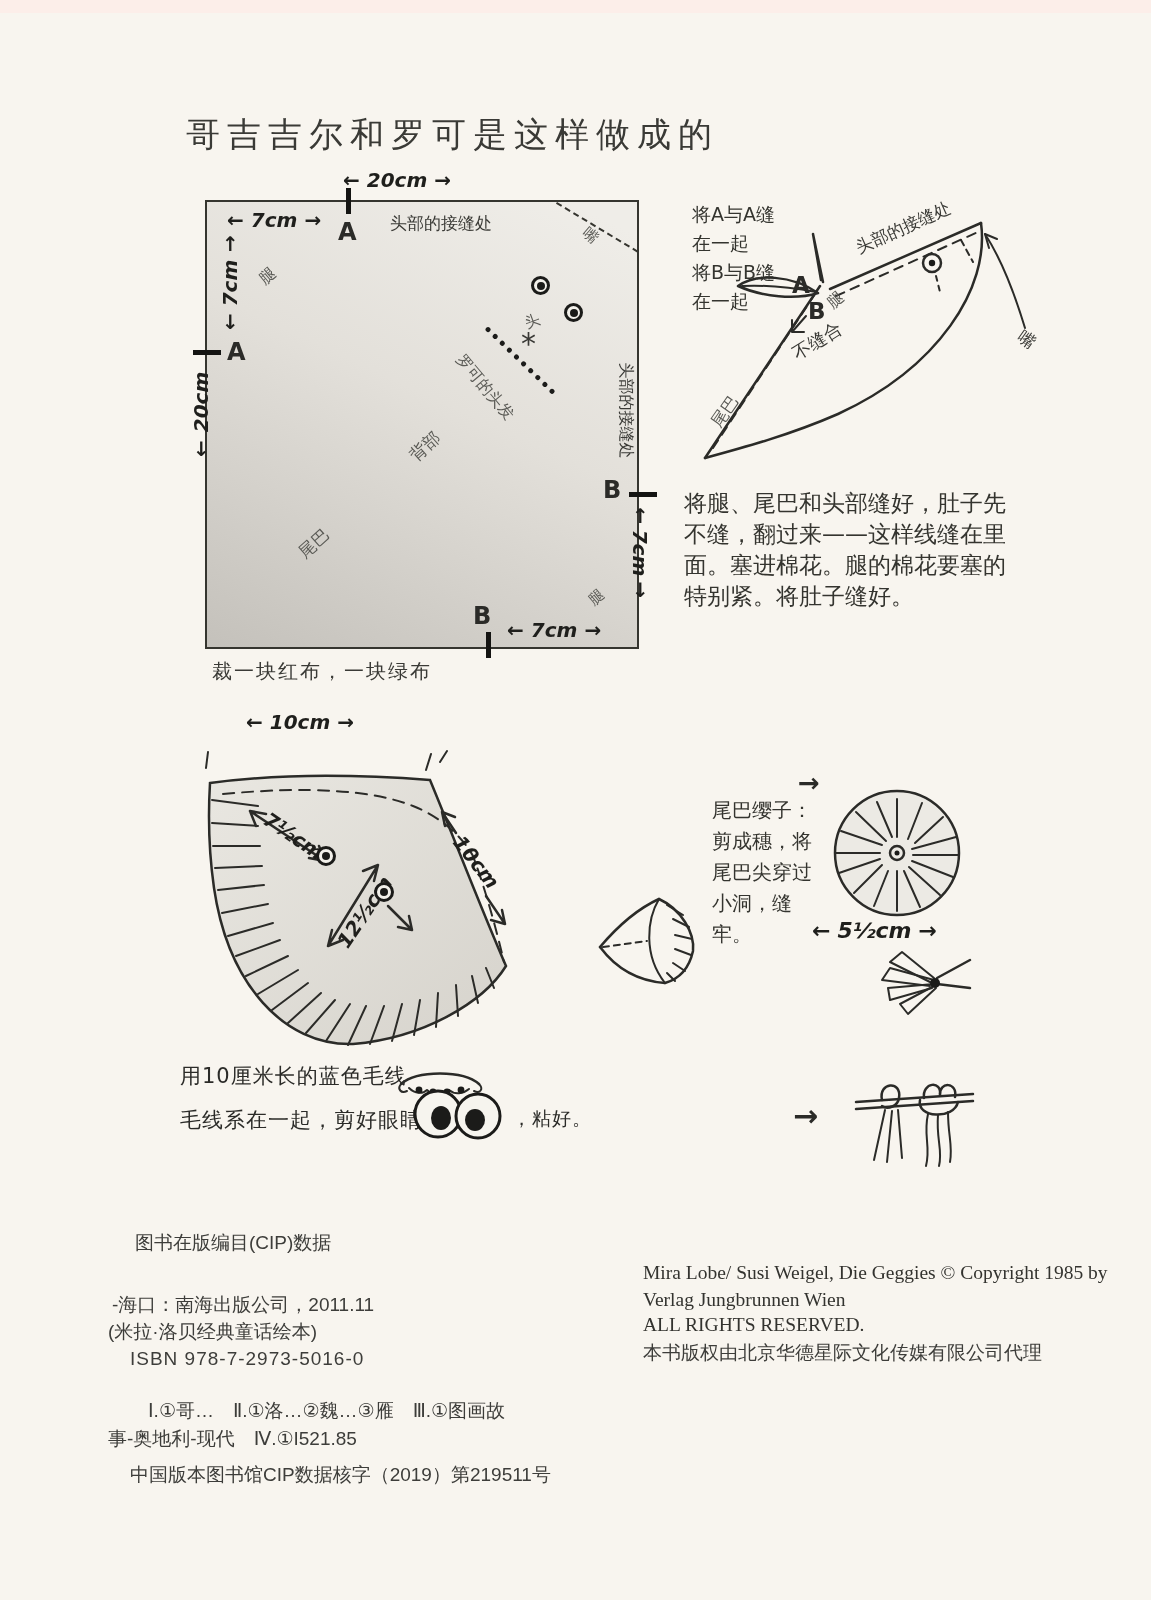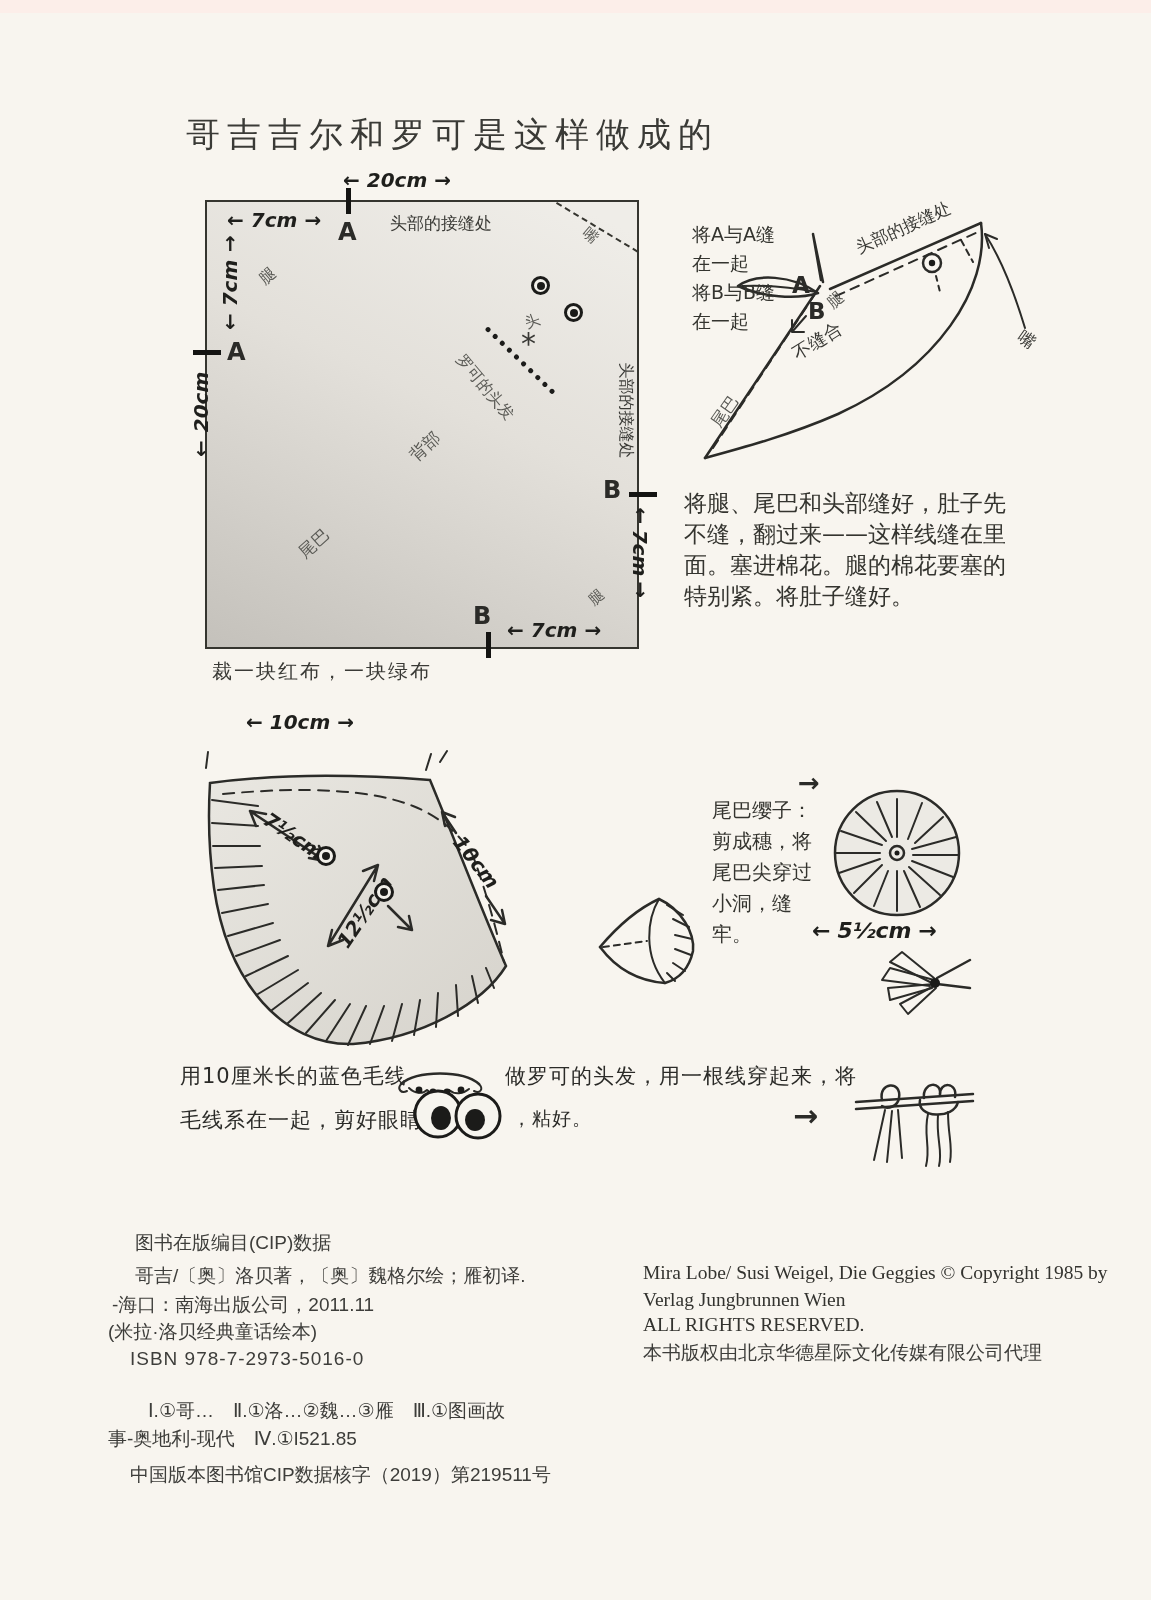--- a/index.html
+++ b/index.html
@@ -130,21 +130,21 @@
 
       <circle class="stroke" cx="252" cy="73" r="9"></circle>
       <circle cx="252" cy="73" r="3.2" fill="#1b1b19"></circle>
       <path class="stroke thin" d="M256 86 L260 102" stroke-dasharray="5 5"></path>
 
       <path class="stroke thin" d="M345 138 C 332 95 318 64 305 44"></path>
       <path class="stroke thin" d="M305 44 L309 58 M305 44 L317 49"></path>
 
       <path class="stroke thin" d="M112 142 L126 126 M112 142 L124 142 M112 142 L112 130"></path>
     </svg>
-    <div class="abs hand para" style="left:12px;top:10px;font-size:19px;line-height:29px;margin-top:20px;">
+    <div class="abs hand para" style="left:12px;top:10px;font-size:19px;line-height:29px;">
       <div>将A与A缝</div>
       <div>在一起</div>
       <div>将B与B缝</div>
       <div>在一起</div>
     </div>
     <div class="abs hand" style="left:112px;top:82px;font-size:23px;font-weight:bold;">A</div>
     <div class="abs hand" style="left:128px;top:108px;font-size:23px;font-weight:bold;">B</div>
     <div class="lbl faint" style="left:148px;top:100px;font-size:16px;transform:rotate(-40deg);">腿</div>
     <div class="lbl" style="left:108px;top:155px;font-size:18px;transform:rotate(-32deg);transform-origin:left top;">不缝合</div>
     <div class="lbl" style="left:172px;top:48px;font-size:17px;transform:rotate(-24deg);transform-origin:left top;">头部的接缝处</div>
@@ -243,21 +243,20 @@
   <div class="abs hand" style="left:180px;top:1062px;font-size:21px;letter-spacing:1px;">用10厘米长的蓝色毛线</div>
   <svg class="abs" style="left:395px;top:1066px;" width="90" height="34" viewBox="0 0 90 34">
     <path class="stroke" d="M6 18 C 22 4 68 4 84 18"></path>
     <path class="stroke thin" d="M6 18 C 2 23 6 28 12 25 M84 18 C 89 23 85 28 79 25"></path>
     <path class="stroke thin" d="M14 22 C 20 28 28 28 32 24 M32 24 C 38 30 48 30 54 24 M54 24 C 60 29 68 28 74 23"></path>
     <circle cx="24" cy="24" r="3.4" fill="#1b1b19"></circle>
       <circle cx="38" cy="26" r="3.4" fill="#1b1b19"></circle>
     <circle cx="52" cy="26" r="3.4" fill="#1b1b19"></circle>
       <circle cx="66" cy="24" r="3.4" fill="#1b1b19"></circle>
   </svg>
-  <div class="abs hand" style="left:505px;top:1062px;font-size:21px;letter-spacing:1px;">做罗可的头发，用一根线穿起来，将</div>
 
   <div class="abs hand" style="left:180px;top:1106px;font-size:21px;letter-spacing:1px;">毛线系在一起，剪好眼睛</div>
   <svg class="abs" style="left:412px;top:1086px;" width="92" height="58" viewBox="0 0 92 58">
     <circle cx="26" cy="28" r="23" fill="#f6f4ee" stroke="#1b1b19" stroke-width="3"></circle>
     <circle cx="66" cy="30" r="22" fill="#f6f4ee" stroke="#1b1b19" stroke-width="3"></circle>
     <ellipse cx="29" cy="32" rx="10" ry="12" fill="#1b1b19"></ellipse>
     <ellipse cx="63" cy="34" rx="10" ry="11" fill="#1b1b19"></ellipse>
   </svg>
   <div class="abs hand" style="left:512px;top:1106px;font-size:19px;letter-spacing:1px;">，粘好。</div>
 
@@ -265,21 +264,20 @@
   <svg class="abs" style="left:852px;top:1048px;" width="125" height="122" viewBox="0 0 125 122">
     <path class="stroke" d="M4 54 L121 46 M4 61 L121 53"></path>
     <path class="stroke" d="M30 52 C 26 34 50 32 47 50 C 46 58 36 62 30 58"></path>
     <path class="stroke" d="M72 50 C 70 34 90 32 88 47 M88 47 C 87 33 106 34 103 49"></path>
     <path class="stroke" d="M68 52 C 64 70 102 72 106 54"></path>
     <path class="stroke thin" d="M33 62 L22 112 M40 63 L35 114 M46 62 L50 110"></path>
     <path class="stroke thin" d="M76 66 C 71 88 79 98 74 118 M86 67 C 84 92 91 102 87 118 M96 64 C 96 88 101 98 98 114"></path>
   </svg>
 
   <div class="abs print" style="left:135px;top:1230px;">图书在版编目(CIP)数据</div>
-  <div class="abs print" style="left:135px;top:1263px;">哥吉/〔奥〕洛贝著，〔奥〕魏格尔绘；雁初译.</div>
   <div class="abs print" style="left:112px;top:1292px;">-海口：南海出版公司，2011.11</div>
   <div class="abs print" style="left:108px;top:1319px;">(米拉·洛贝经典童话绘本)</div>
   <div class="abs print" style="left:130px;top:1348px;letter-spacing:1px;">ISBN 978-7-2973-5016-0</div>
   <div class="abs print" style="left:148px;top:1398px;">Ⅰ.①哥…　Ⅱ.①洛…②魏…③雁　Ⅲ.①图画故</div>
   <div class="abs print" style="left:108px;top:1426px;">事-奥地利-现代　Ⅳ.①I521.85</div>
   <div class="abs print" style="left:130px;top:1462px;">中国版本图书馆CIP数据核字（2019）第219511号</div>
 
   <div class="abs serif" style="left:643px;top:1262px;">Mira Lobe/ Susi Weigel, Die Geggies © Copyright 1985 by</div>
   <div class="abs serif" style="left:643px;top:1289px;">Verlag Jungbrunnen Wien</div>
   <div class="abs serif" style="left:643px;top:1314px;">ALL RIGHTS RESERVED.</div>

